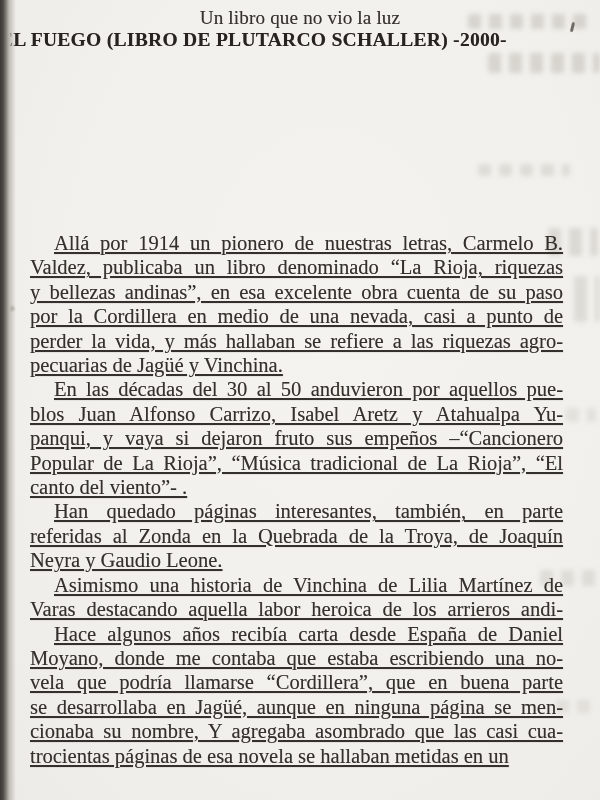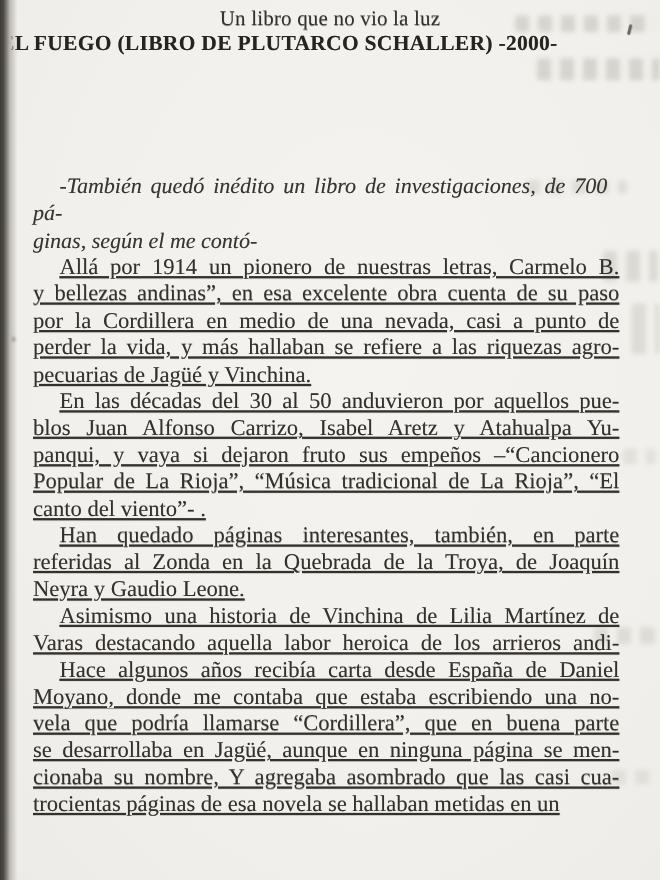--- a/index.html
+++ b/index.html
@@ -97,27 +97,24 @@
   <div class="bleed b6"></div>
   <div class="bleed b7"></div>
   <div class="bleed b8"></div>
   <div class="ink-tick"></div>
   <div class="speckle"></div>
 
   <div class="subtitle">Un libro que no vio la luz</div>
 
   <div class="title">EL FUEGO (LIBRO DE PLUTARCO SCHALLER) -2000-</div>
 
-  <div class="epigraph" id="epigraph">
-      <div class="line first">-También quedó inédito un libro de investigaciones, de 700 pá-</div>
-      <div class="line last">ginas, según el me contó-</div>
-    </div>
 
   <div class="body-text" id="bodyText">
       <div class="line first">Allá por 1914 un pionero de nuestras letras, Carmelo B.</div>
+      <div class="line">Valdez, publicaba un libro denominado “La Rioja, riquezas</div>
       <div class="line">y bellezas andinas”, en esa excelente obra cuenta de su paso</div>
       <div class="line">por la Cordillera en medio de una nevada, casi a punto de</div>
       <div class="line">perder la vida, y más hallaban se refiere a las riquezas agro-</div>
       <div class="line last">pecuarias de Jagüé y Vinchina.</div>
       <div class="line first">En las décadas del 30 al 50 anduvieron por aquellos pue-</div>
       <div class="line">blos Juan Alfonso Carrizo, Isabel Aretz y Atahualpa Yu-</div>
       <div class="line">panqui, y vaya si dejaron fruto sus empeños –“Cancionero</div>
       <div class="line">Popular de La Rioja”, “Música tradicional de La Rioja”, “El</div>
       <div class="line last">canto del viento”- .</div>
       <div class="line first">Han quedado páginas interesantes, también, en parte</div>

